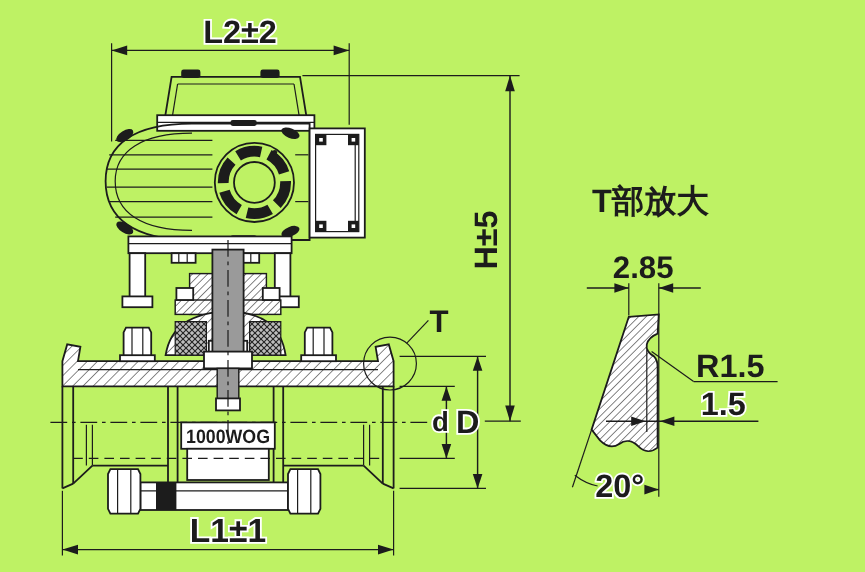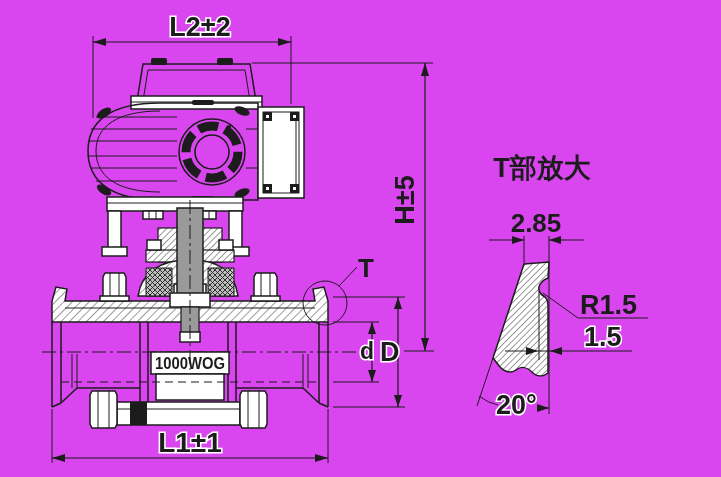--- a/index.html
+++ b/index.html
@@ -1,16 +1,16 @@
 <!DOCTYPE html>
 <html><head>
 <meta charset="utf-8">
 <style>
   html,body{margin:0;padding:0;background:#ffffff;}
-  .canvas{position:relative;width:721px;height:477px;background:#d946ef;overflow:hidden;
+  .canvas{position:relative;width:721px;height:477px;background:#bef264;overflow:hidden;
           font-family:"Liberation Sans","DejaVu Sans",sans-serif;}
   svg{position:absolute;left:0;top:0;}
   text{fill:#1c1c1c;font-weight:bold;font-family:"Liberation Sans","DejaVu Sans",sans-serif;}
   .obj{stroke:#1c1c1c;stroke-width:1.5;fill:none;}
   .thin{stroke:#1c1c1c;stroke-width:1;fill:none;}
   .dim{stroke:#1c1c1c;stroke-width:1.2;fill:none;}
   .arrow{fill:#1c1c1c;stroke:none;}
   .dark{fill:#1c1c1c;stroke:none;}
   .whitefill{fill:#ffffff;stroke:#1c1c1c;stroke-width:1.5;}
   .centerline{stroke:#1c1c1c;stroke-width:1;fill:none;stroke-dasharray:14 4 3 4;}

